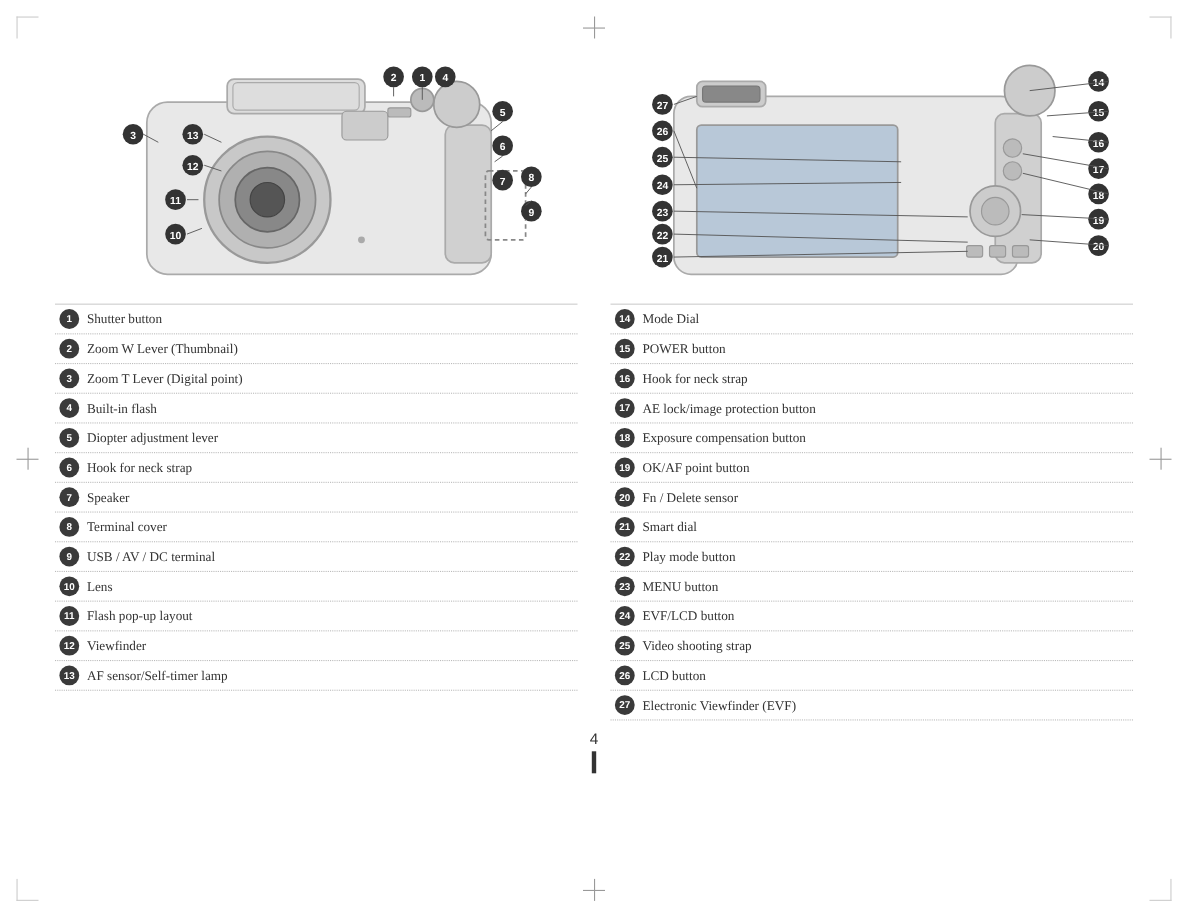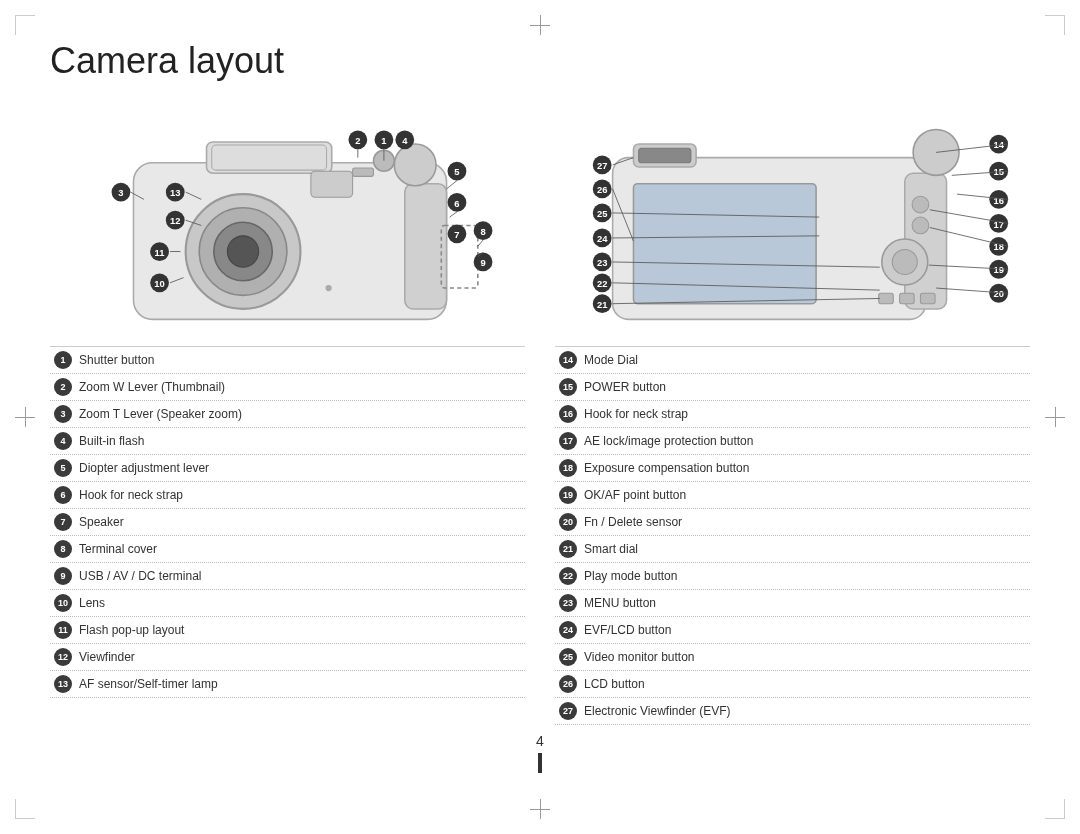--- a/index.html
+++ b/index.html
@@ -93,20 +93,21 @@
       display: flex;
       align-items: center;
       border-bottom: 1px dotted #bbb;
       padding: 4px 6px 4px 4px;
       min-height: 26px;
     }
 
     .item-label {
       font-size: 12px;
       color: #333;
+      font-family: Liberation Serif, serif;
     }
 
     .page-number {
       text-align: center;
       font-size: 14px;
       color: #333;
       margin-top: 8px;
       position: relative;
     }
 
@@ -145,21 +146,20 @@
   <div class="corner-mark corner-tl"></div>
   <div class="corner-mark corner-tr"></div>
   <div class="corner-mark corner-bl"></div>
   <div class="corner-mark corner-br"></div>
 
   <div class="crosshair crosshair-top"></div>
   <div class="crosshair crosshair-bottom"></div>
   <div class="crosshair crosshair-left"></div>
   <div class="crosshair crosshair-right"></div>
 
-  <h1>Camera layout</h1>
 
   <div class="cameras-row">
 
     <div class="camera-diagram">
       <svg viewBox="0 0 460 220" class="camera-svg">
 
         <rect x="80" y="60" width="300" height="150" rx="18" ry="18" fill="#e8e8e8" stroke="#aaa" stroke-width="1.5"></rect>
 
         <rect x="340" y="80" width="40" height="120" rx="8" fill="#d0d0d0" stroke="#aaa" stroke-width="1.5"></rect>
 
@@ -327,21 +327,21 @@
         <div class="list-item">
     <span class="badge badge-dark">1</span>
     <span class="item-label">Shutter button</span>
   </div>
         <div class="list-item">
     <span class="badge badge-dark">2</span>
     <span class="item-label">Zoom W Lever (Thumbnail)</span>
   </div>
         <div class="list-item">
     <span class="badge badge-dark">3</span>
-    <span class="item-label">Zoom T Lever (Speaker zoom)</span>
+    <span class="item-label">Zoom T Lever (Digital point)</span>
   </div>
         <div class="list-item">
     <span class="badge badge-dark">4</span>
     <span class="item-label">Built-in flash</span>
   </div>
         <div class="list-item">
     <span class="badge badge-dark">5</span>
     <span class="item-label">Diopter adjustment lever</span>
   </div>
         <div class="list-item">
@@ -420,21 +420,21 @@
         <div class="list-item">
     <span class="badge badge-dark">23</span>
     <span class="item-label">MENU button</span>
   </div>
         <div class="list-item">
     <span class="badge badge-dark">24</span>
     <span class="item-label">EVF/LCD button</span>
   </div>
         <div class="list-item">
     <span class="badge badge-dark">25</span>
-    <span class="item-label">Video monitor button</span>
+    <span class="item-label">Video shooting strap</span>
   </div>
         <div class="list-item">
     <span class="badge badge-dark">26</span>
     <span class="item-label">LCD button</span>
   </div>
         <div class="list-item">
     <span class="badge badge-dark">27</span>
     <span class="item-label">Electronic Viewfinder (EVF)</span>
   </div>
       </div>

